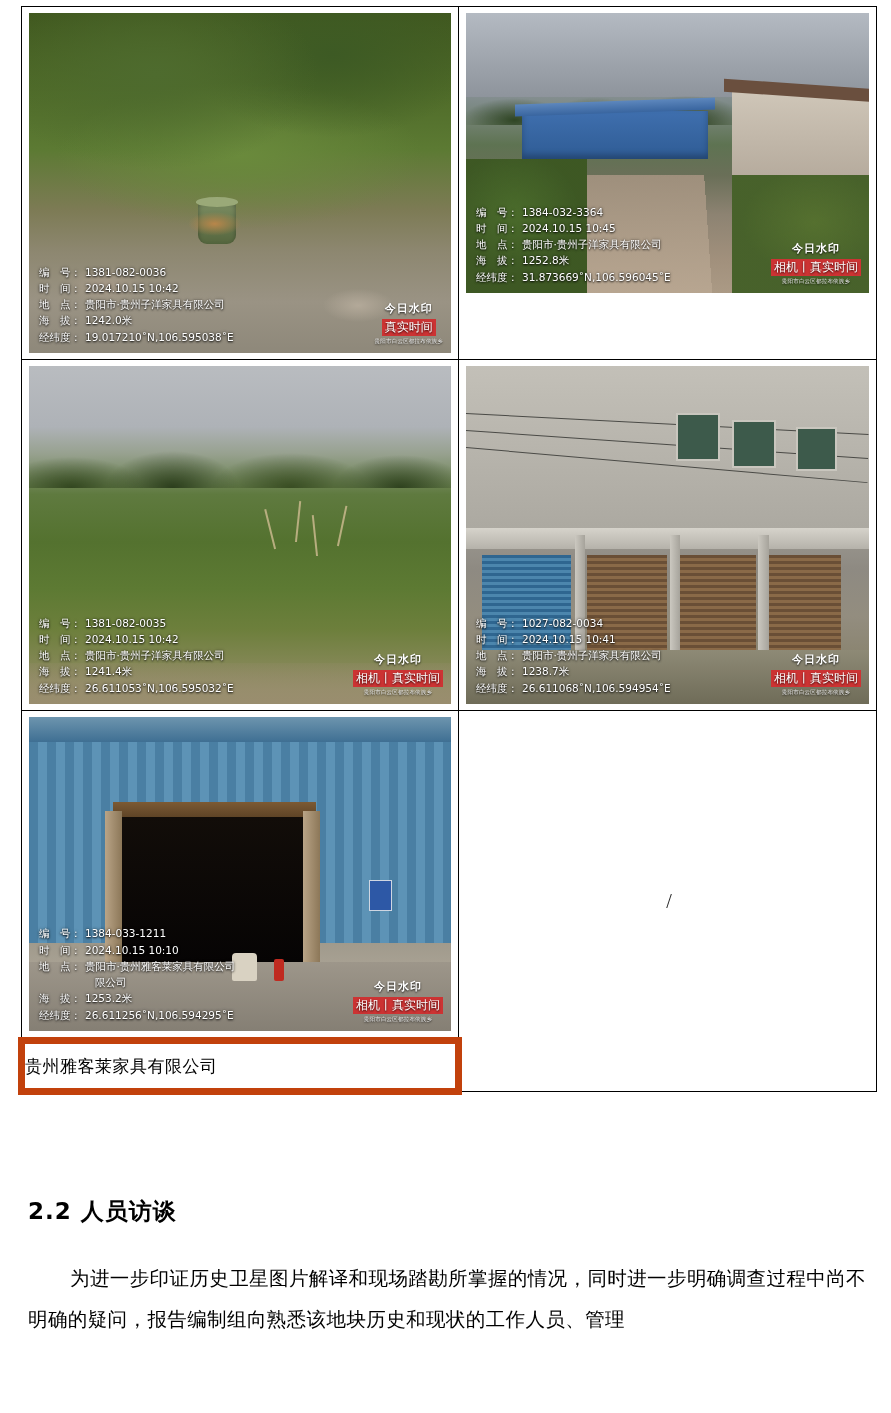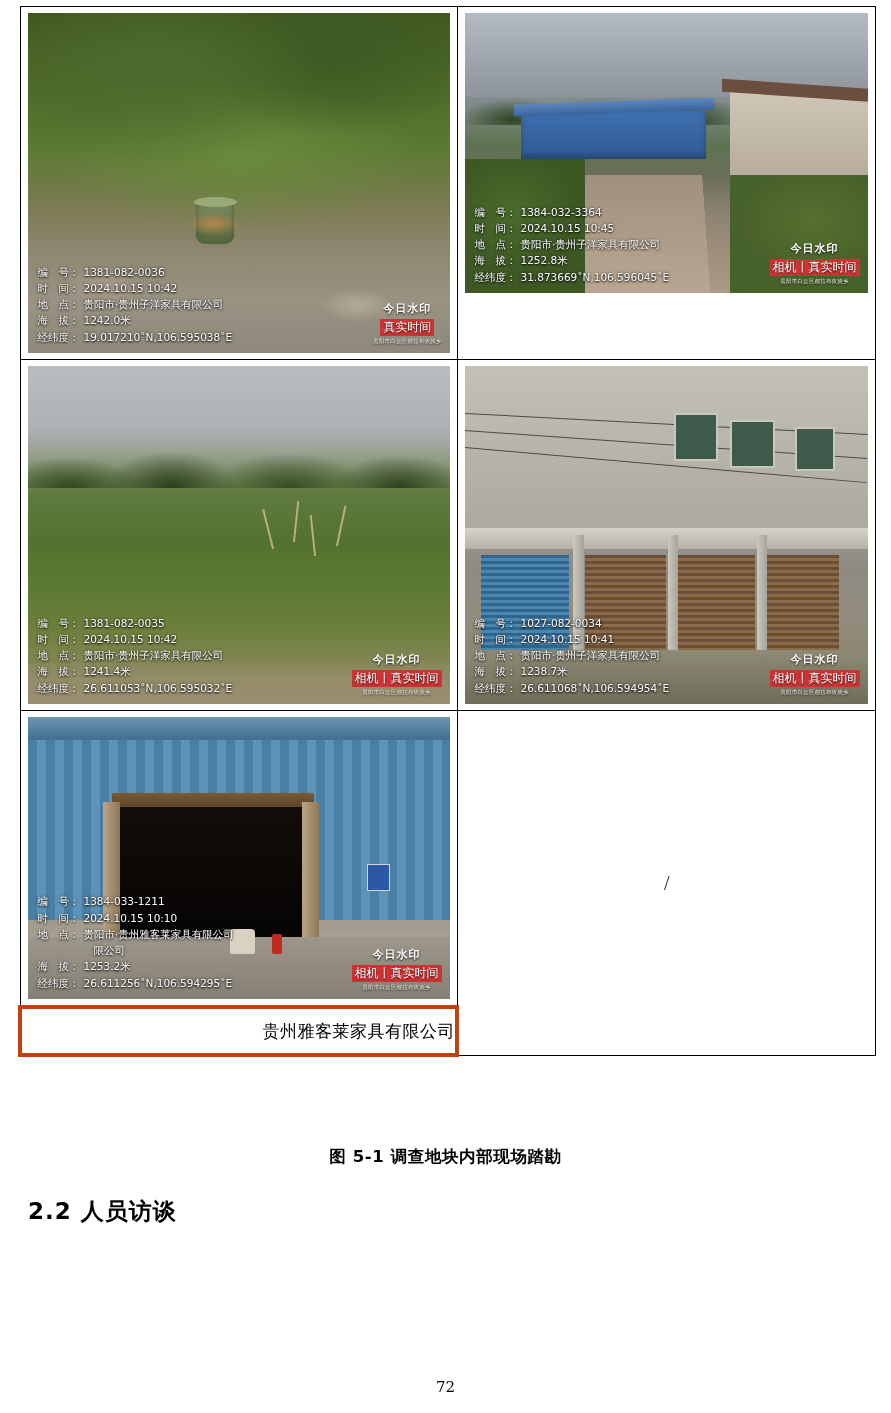--- a/index.html
+++ b/index.html
@@ -40,23 +40,23 @@
     padding: 6px 7px 6px 7px;
     box-sizing: border-box;
   }
   .photo-box {
     position: relative;
     width: 100%;
     overflow: hidden;
     box-sizing: border-box;
   }
   .photo-caption-row td {
-    border: 4px solid #c2410c;
+    border: 7px solid #c2410c;
     height: 44px;
-    text-align: right;
+    text-align: left;
     vertical-align: middle;
   }
   .tbl-caption {
     font-family: "DejaVu Sans", sans-serif;
     font-size: 17px;
     letter-spacing: 0.5px;
   }
 
   
   .stamp {
@@ -401,21 +401,21 @@
                 <div class="b3">贵阳市白云区都拉布依族乡</div>
               </div>
             </div>
           </div>
         </td>
       </tr>
 
       <tr>
         <td>
           <div class="cell-inner">
-            <div class="photo-box" style="height:282px">
+            <div class="photo-box" style="height:314px">
               <div class="ph p5">
                 <div class="panel"></div>
                 <div class="roof"></div>
                 <div class="doorhead"></div>
                 <div class="door"></div>
                 <div class="postL"></div>
                 <div class="postR"></div>
                 <div class="ground2"></div>
                 <div class="bag"></div>
                 <div class="fireext"></div>
@@ -441,19 +441,18 @@
           <div class="slash">/</div>
         </td>
       </tr>
 
       <tr class="photo-caption-row">
         <td class="tbl-caption">贵州雅客莱家具有限公司</td>
       </tr>
     </tbody>
   </table>
 
-  <div class="fig-caption">图 5‑1 调查地块内部现场踏勘</div>
 
   <div class="sec-heading">2.2  人员访谈</div>
 
-
-  <div class="page-number">72</div>
+  <div class="para">为进一步印证历史卫星图片解译和现场踏勘所掌握的情况，同时进一步明确调查过程中尚不明确的疑问，报告编制组向熟悉该地块历史和现状的工作人员、管理</div>
+
 </div>
 
 </body></html>

